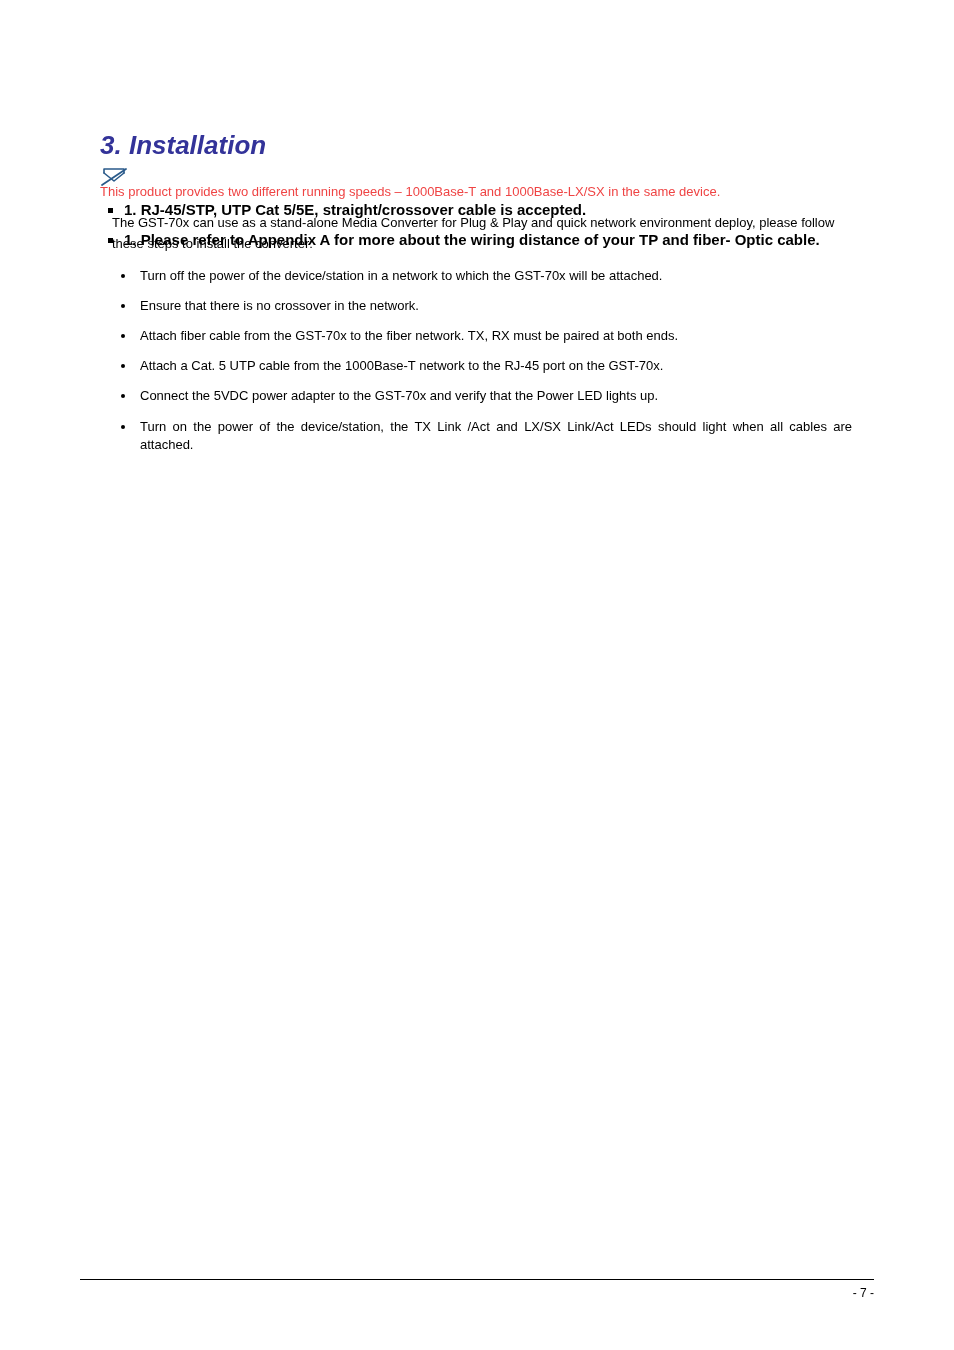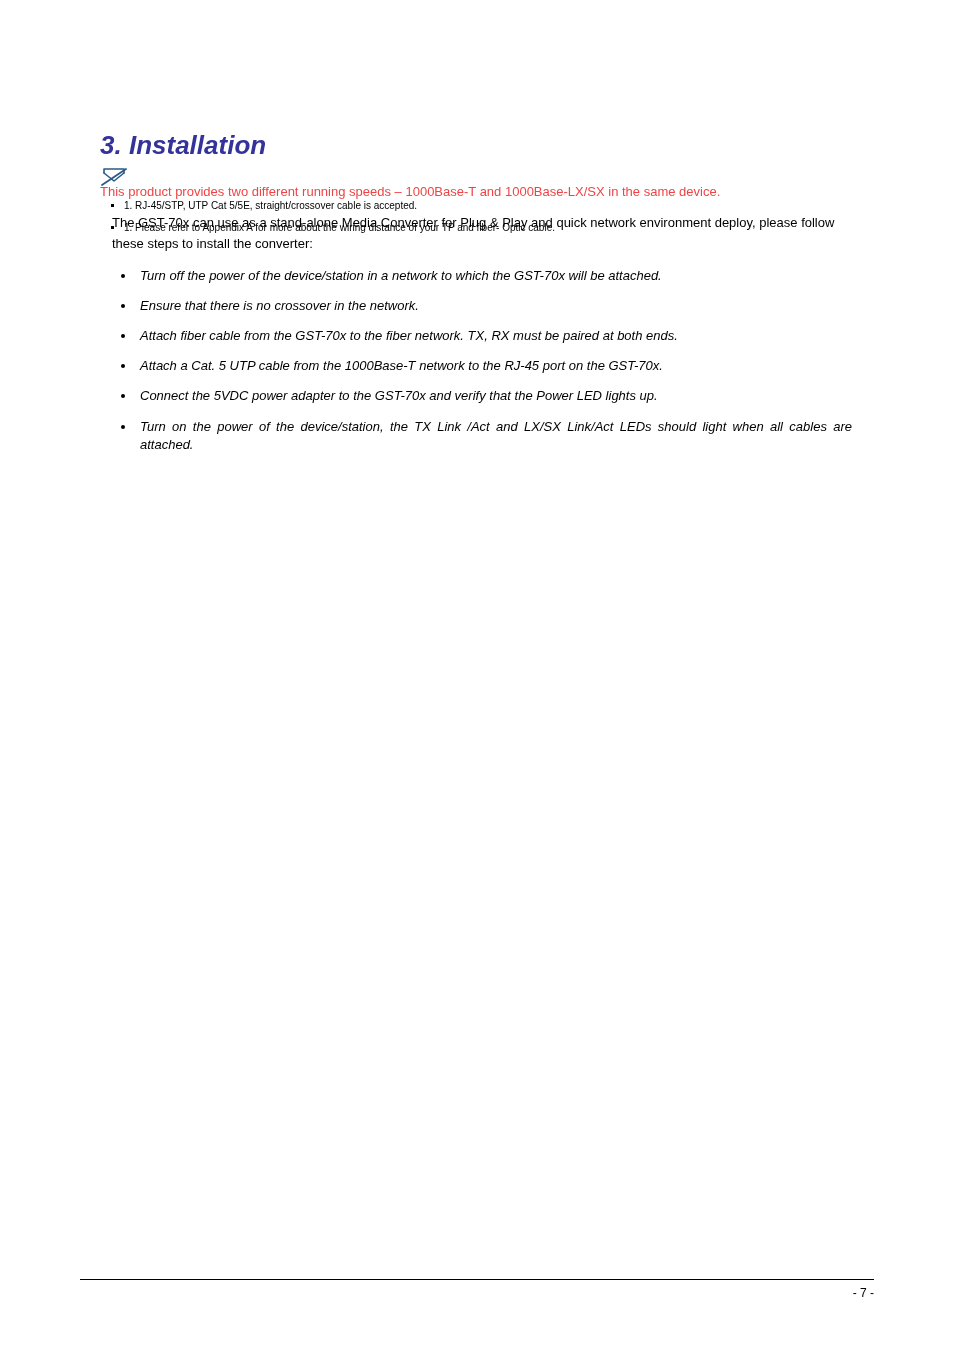--- a/index.html
+++ b/index.html
@@ -38,38 +38,38 @@
   }
   .lead {
     font-size: 13px;
     line-height: 1.6;
     margin: 0 0 12px 12px;
   }
   ul.bullets {
     list-style: disc;
     padding-left: 36px;
     margin: 0 2px 12px 0;
-    font-style: italic;
   }
   ul.bullets li {
     font-size: 13px;
     line-height: 1.4;
     padding-left: 4px;
     margin: 0 0 12px 0;
     text-align: justify;
   }
   ul.squares {
     list-style: square;
     padding-left: 24px;
     margin: 6px 0 0 0;
   }
   ul.squares li {
-    font-size: 10px;
+    font-size: 15px;
     line-height: 1.6;
     margin: 0 0 6px 0;
+    font-weight: bold;
   }
   .diagram-wrap {
     display: flex;
     justify-content: center;
     margin: 10px 0 20px 0;
   }
   .footer {
     position: absolute;
     left: 80px;
     right: 80px;

